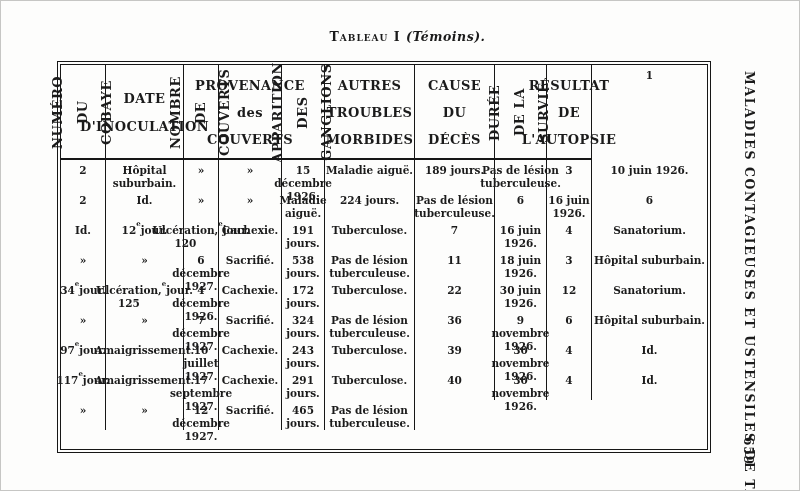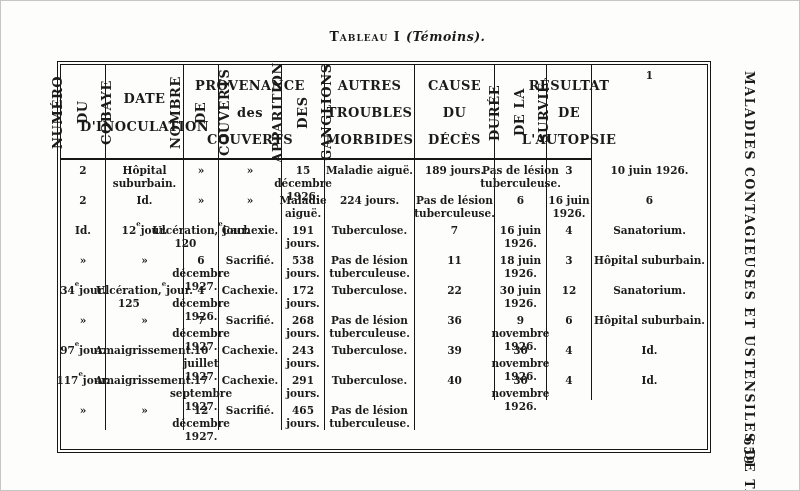--- a/index.html
+++ b/index.html
@@ -147,21 +147,21 @@
         <div class="cell body">172 jours.</div>
         <div class="cell body it">Tuberculose.</div>
         <div class="cell body">22</div>
         <div class="cell body">30 juin 1926.</div>
         <div class="cell body">12</div>
         <div class="cell body">Sanatorium.</div>
         <div class="cell body">»</div>
         <div class="cell body">»</div>
         <div class="cell body">7 décembre 1927.</div>
         <div class="cell body">Sacrifié.</div>
-        <div class="cell body">268 jours.</div>
+        <div class="cell body">324 jours.</div>
         <div class="cell body">Pas de lésion tuberculeuse.</div>
         <div class="cell body">36</div>
         <div class="cell body">9 novembre 1926.</div>
         <div class="cell body">6</div>
         <div class="cell body">Hôpital suburbain.</div>
         <div class="cell body">97<sup>e</sup> jour.</div>
         <div class="cell body">Amaigrissement.</div>
         <div class="cell body">10 juillet 1927.</div>
         <div class="cell body">Cachexie.</div>
         <div class="cell body">243 jours.</div>

